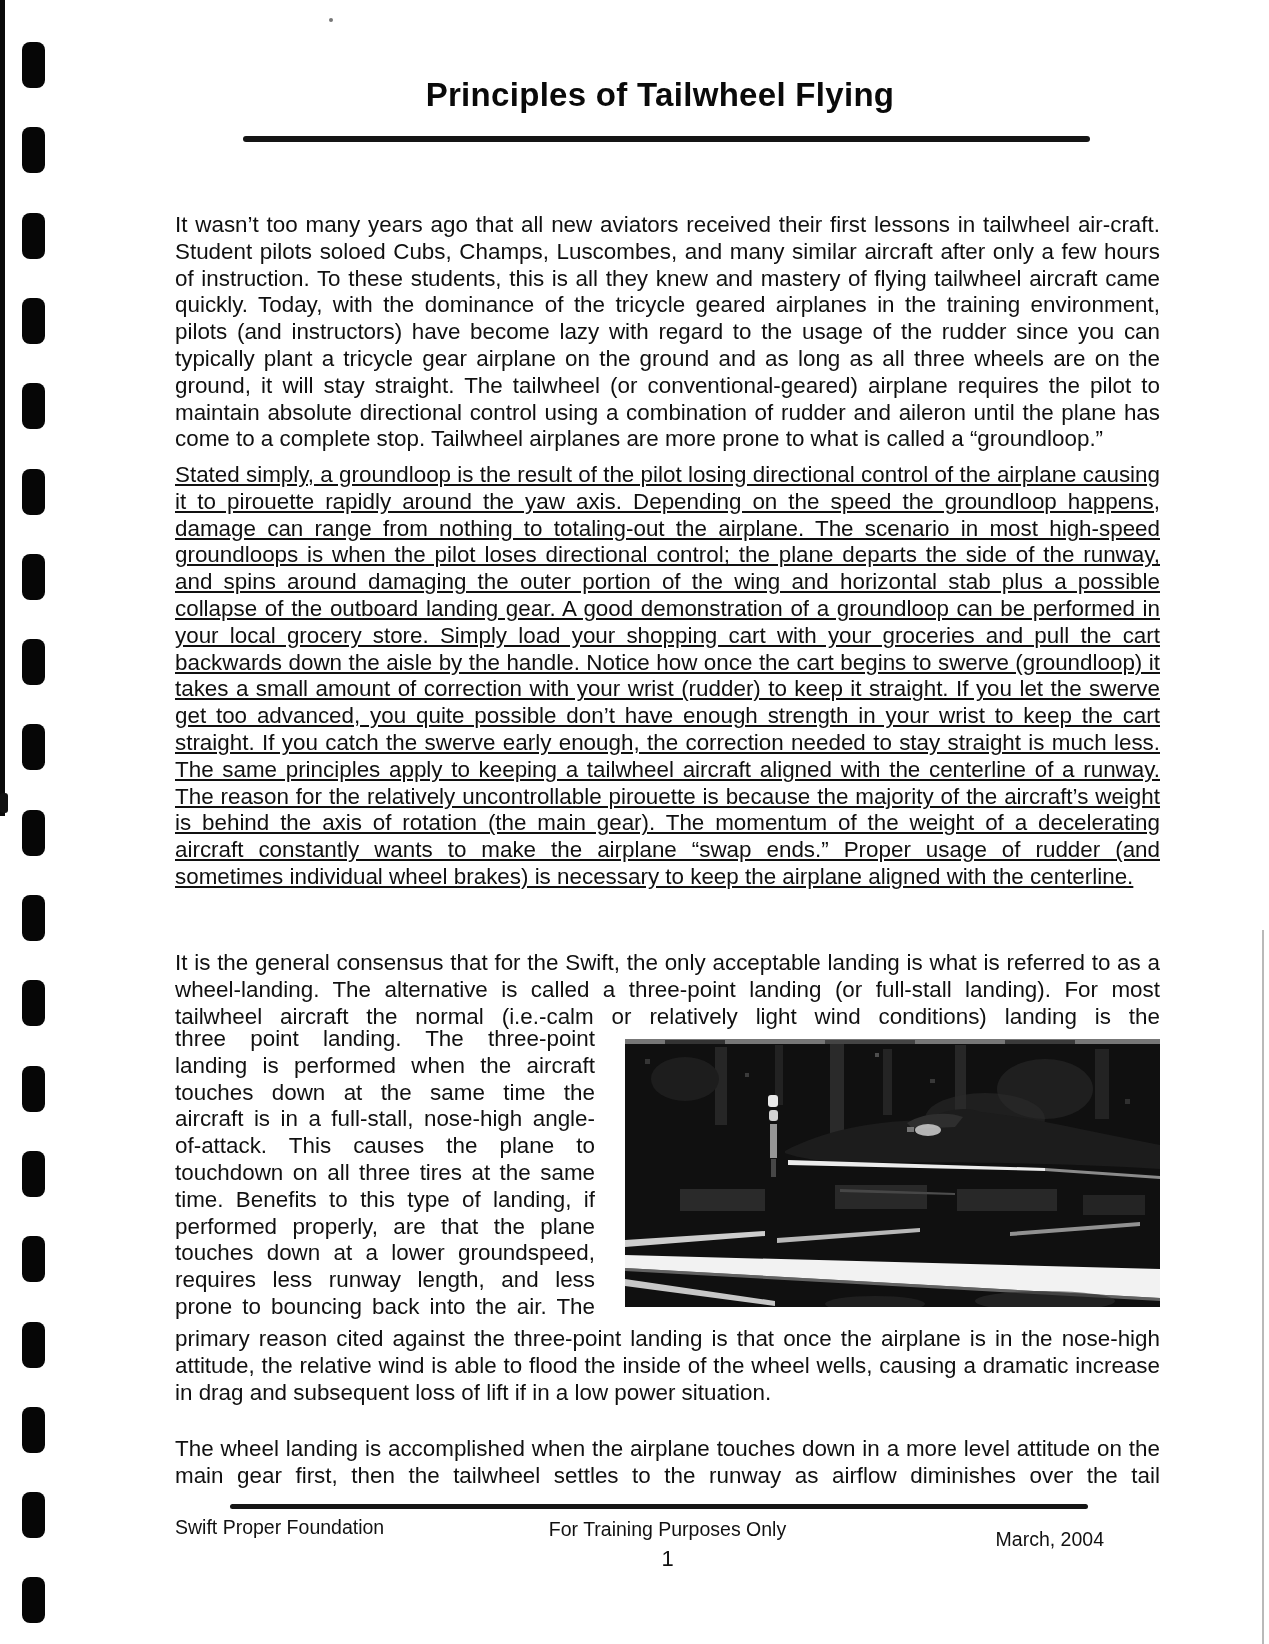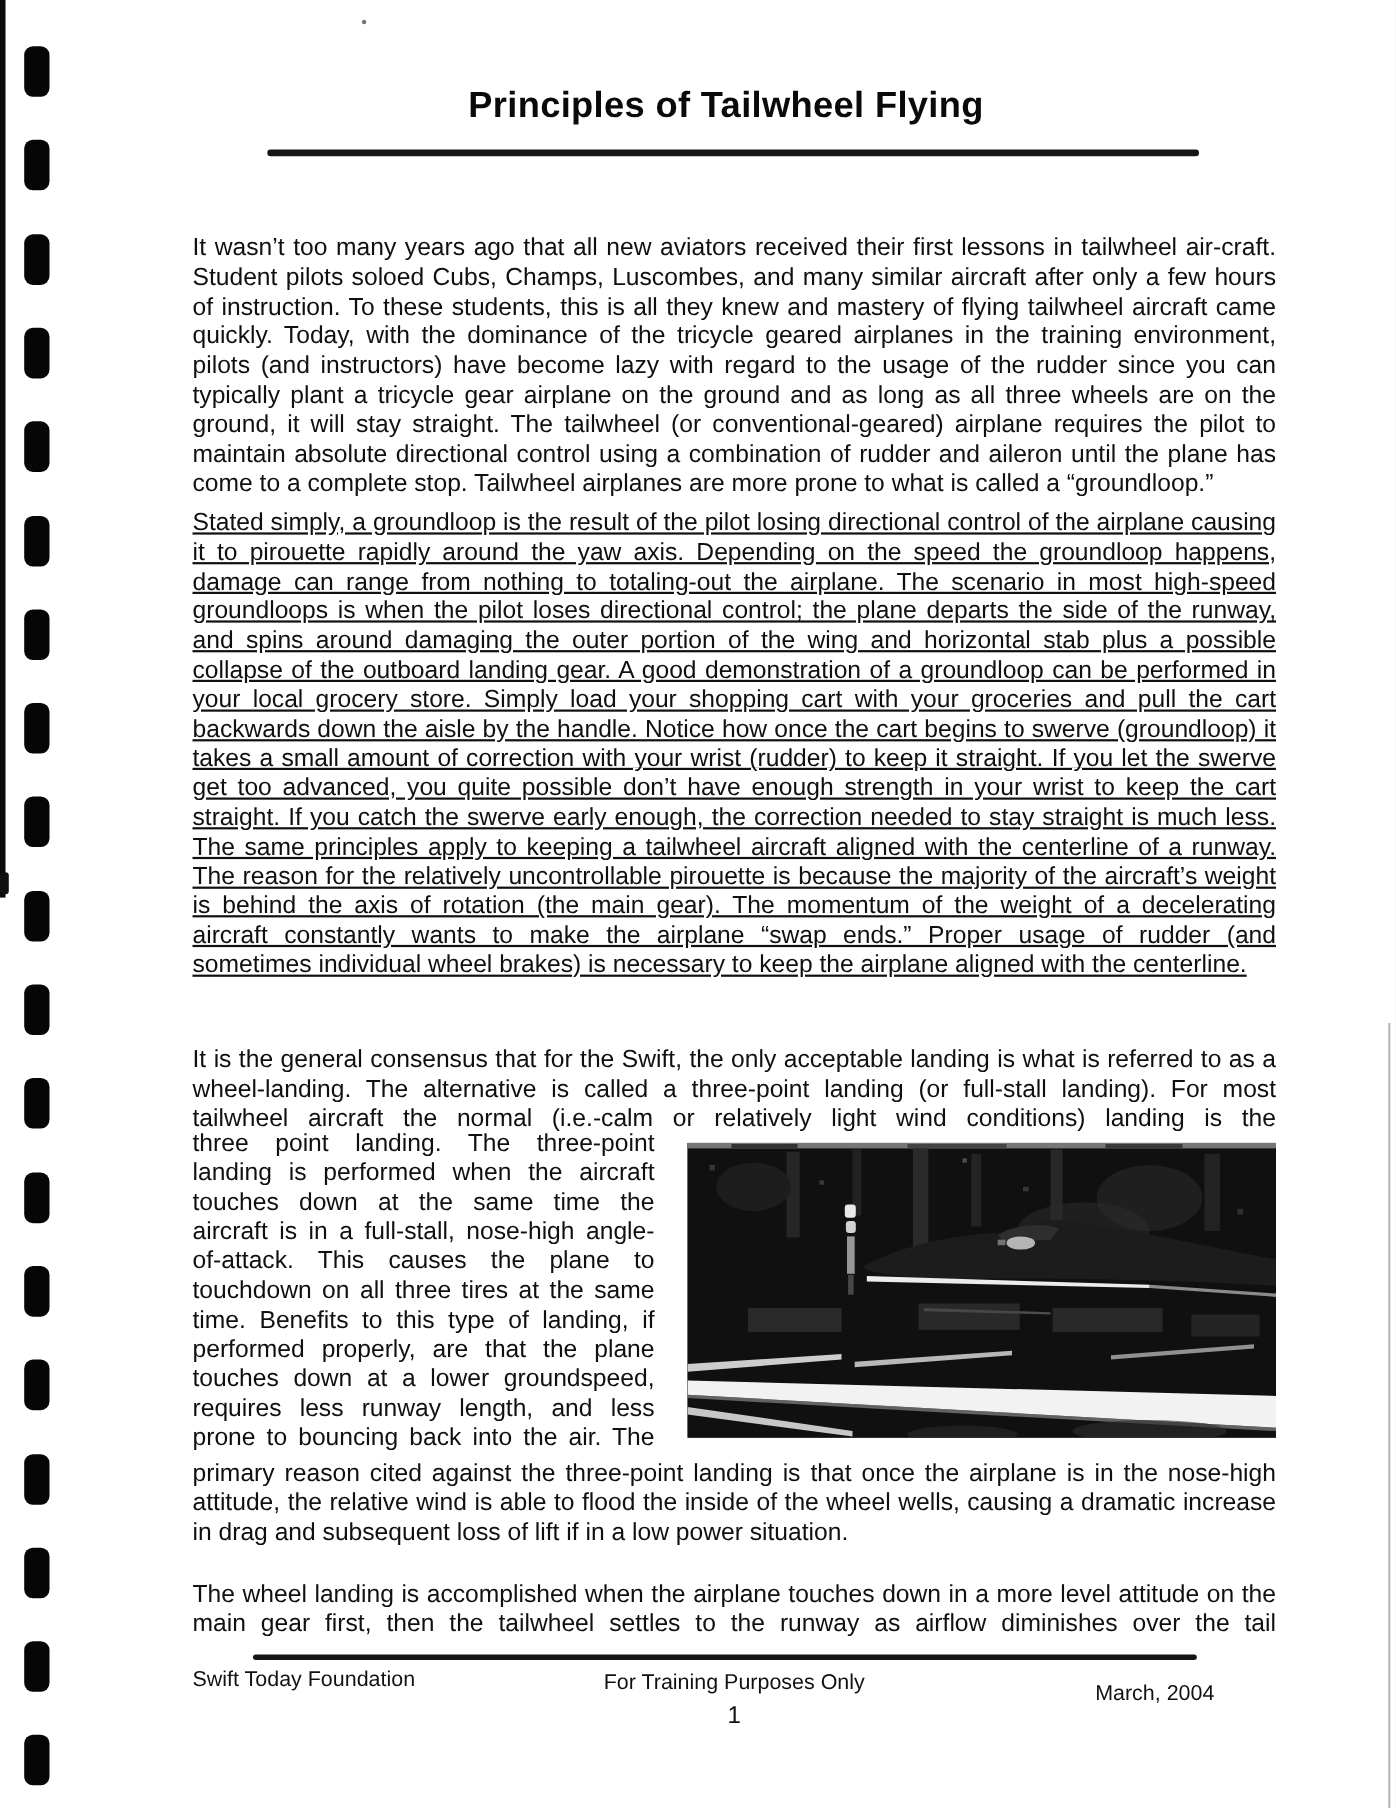--- a/index.html
+++ b/index.html
@@ -145,19 +145,19 @@
         <ellipse cx="250" cy="265" rx="50" ry="8" fill="#2a2a2a" opacity="0.6"></ellipse>
       </svg>
     </div>
   </div>
 
   <div class="body-text p4">The wheel landing is accomplished when the airplane touches down in a more level attitude on the main gear first, then the tailwheel settles to the runway as airflow diminishes over the tail</div>
   <div class="body-text p3b">primary reason cited against the three-point landing is that once the airplane is in the nose-high attitude, the relative wind  is able to flood the inside of the wheel wells, causing a dramatic increase in drag and subsequent loss of lift if in a low power situation.</div>
 
   <div class="rule rule-footer"></div>
   <div class="footer-row">
-    <span class="footer-left">Swift Today Foundation</span>
+    <span class="footer-left">Swift Proper Foundation</span>
     <span class="footer-center">For Training Purposes Only</span>
     <span class="footer-right">March, 2004</span>
   </div>
   <div class="page-number">1</div>
 
 </div>
 
 </body></html>

